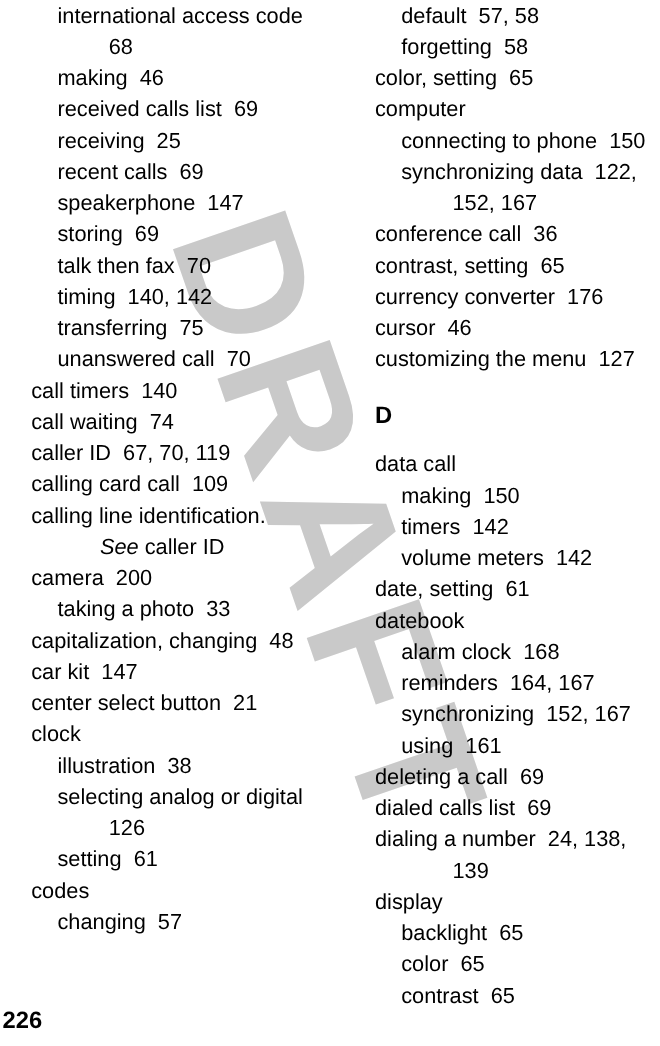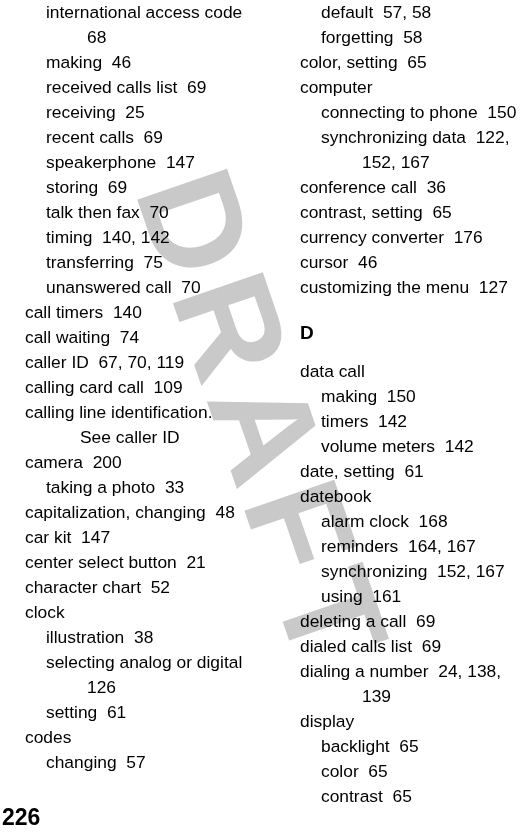--- a/index.html
+++ b/index.html
@@ -80,30 +80,30 @@
 
   .letter-heading {
     font-size: 19px;
     font-weight: bold;
     line-height: 25px;
     padding-top: 20px;
     padding-bottom: 14px;
     color: #000000;
   }
 
-  .see-ref { }
+  .see-ref { font-style: italic; }
 
   
   #folio {
     position: absolute;
     left: 2px;
     top: 806px;
     font-family: "Liberation Sans", sans-serif;
     font-weight: bold;
-    font-size: 23px;
+    font-size: 19px;
     line-height: 22px;
     color: #000000;
     z-index: 3;
   }
 </style>
 </head>
 <body>
 
 <div id="page">
 
@@ -130,21 +130,20 @@
           <li class="entry lvl0">call waiting  74</li>
           <li class="entry lvl0">caller ID  67, 70, 119</li>
           <li class="entry lvl0">calling card call  109</li>
           <li class="entry lvl0">calling line identification.</li>
           <li class="entry cont-3"><span class="see-ref">See</span><span> caller ID</span></li>
           <li class="entry lvl0">camera  200</li>
           <li class="entry lvl1">taking a photo  33</li>
           <li class="entry lvl0">capitalization, changing  48</li>
           <li class="entry lvl0">car kit  147</li>
           <li class="entry lvl0">center select button  21</li>
-          <li class="entry lvl0">character chart  52</li>
           <li class="entry lvl0">clock</li>
           <li class="entry lvl1">illustration  38</li>
           <li class="entry lvl1">selecting analog or digital</li>
           <li class="entry cont-2">126</li>
           <li class="entry lvl1">setting  61</li>
           <li class="entry lvl0">codes</li>
           <li class="entry lvl1">changing  57</li>
         </ul>
     </div>
     <div class="col col-right">

